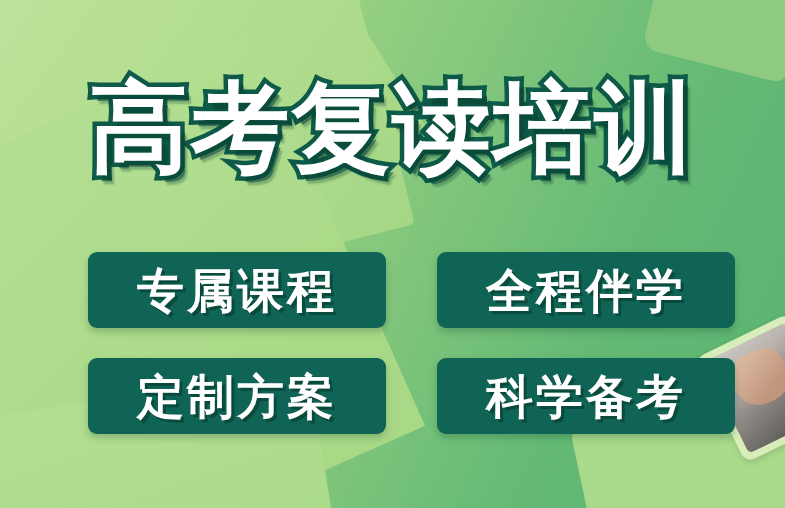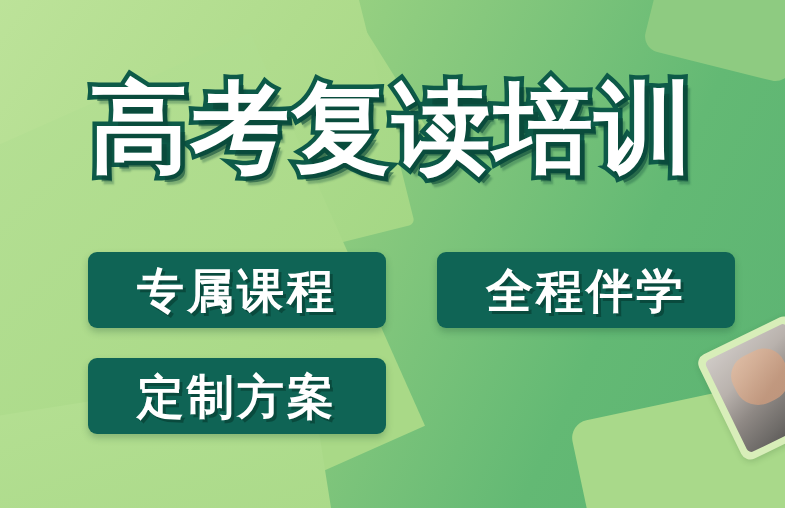--- a/index.html
+++ b/index.html
@@ -203,15 +203,18 @@
   <div class="pill-grid">
     <div class="pill">
       <span class="pill-label">专属课程</span>
     </div>
     <div class="pill">
       <span class="pill-label">全程伴学</span>
     </div>
     <div class="pill">
       <span class="pill-label">定制方案</span>
     </div>
+    <div class="pill">
+      <span class="pill-label">科学备考</span>
+    </div>
   </div>
 
 </div>
 
 </body></html>

